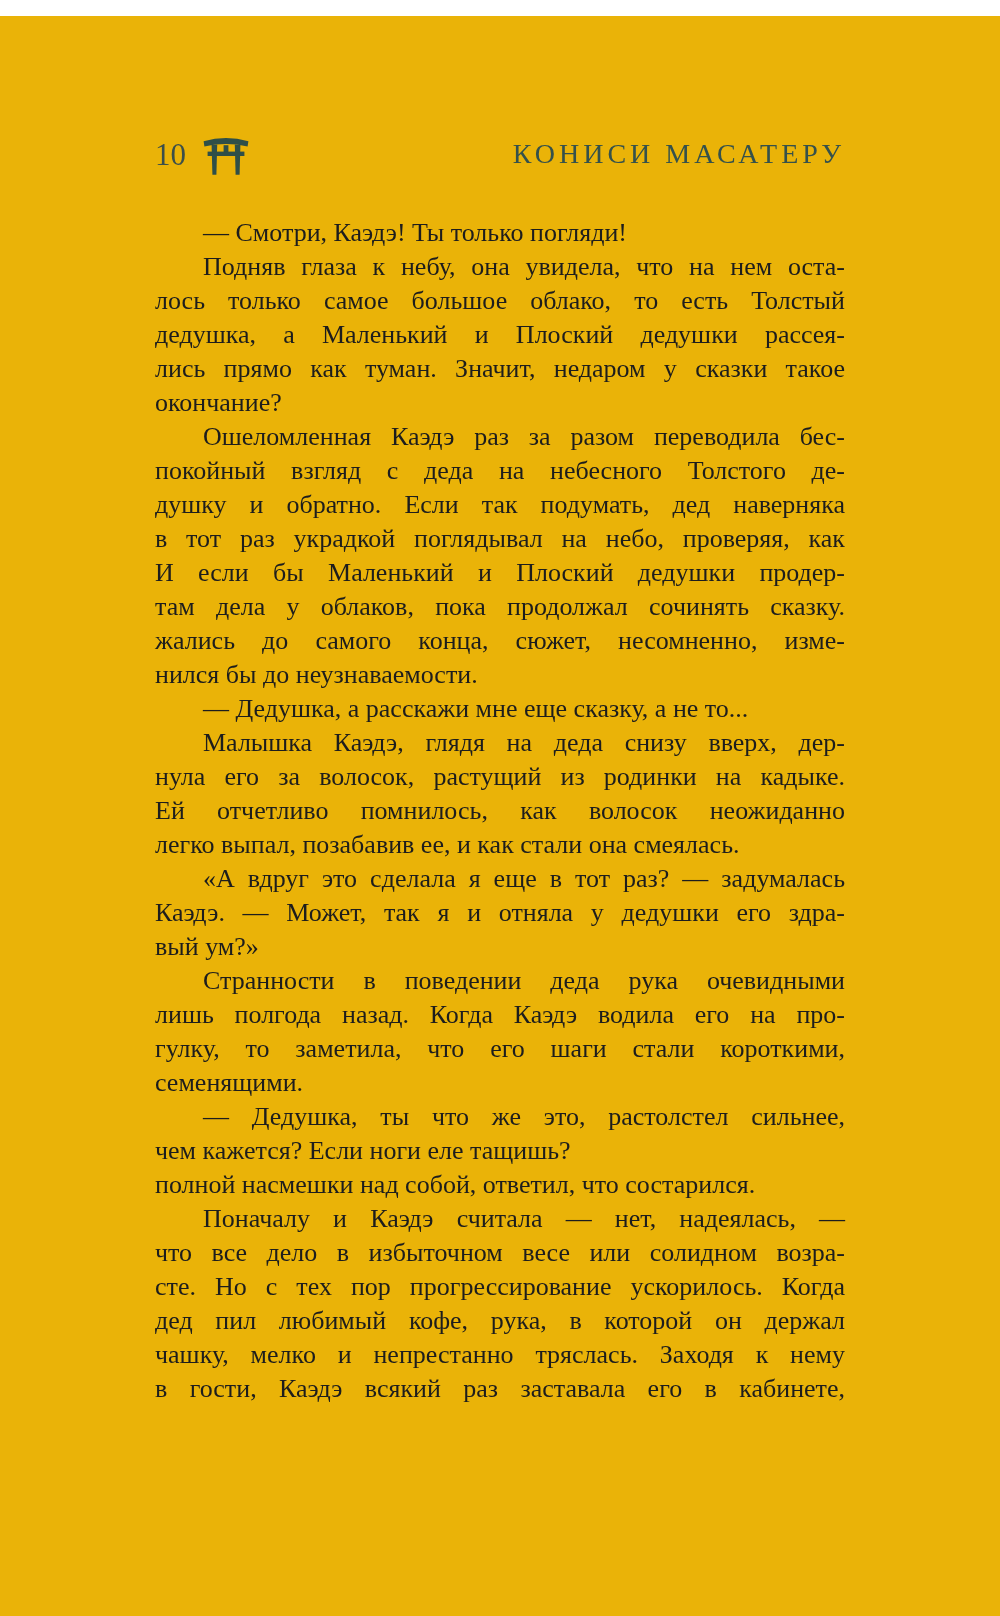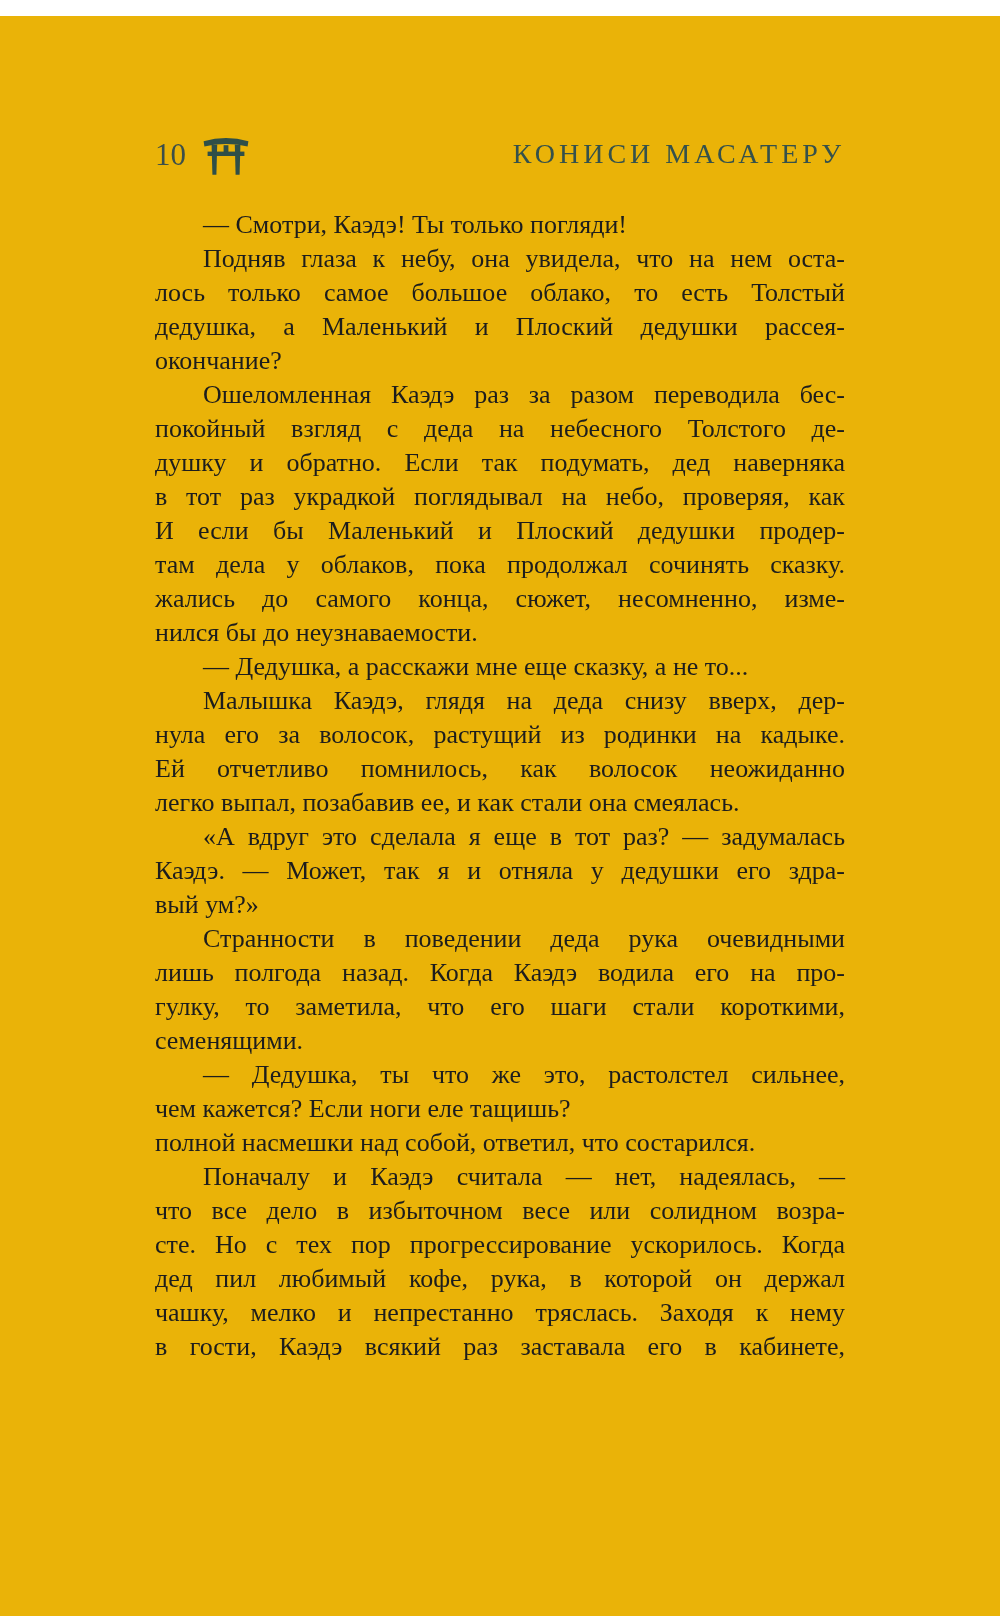--- a/index.html
+++ b/index.html
@@ -42,21 +42,21 @@
     margin-left: auto;
     font-size: 28px;
     font-weight: normal;
     letter-spacing: 4px;
     color: #35514b;
     white-space: nowrap;
   }
   
   .body-text {
     position: absolute;
-    top: 192px;
+    top: 200px;
     left: 155px;
     width: 690px;
     font-size: 26px;
     line-height: 34px;
     color: #1d1d1d;
   }
   .para { margin: 0; }
   .line {
     text-align: justify;
     text-align-last: justify;
@@ -92,20 +92,21 @@
   </header>
 
   <main class="body-text" id="body-text">
       <div class="para">
         <div class="line first last">— Смотри, Каэдэ! Ты только погляди!</div>
       </div>
       <div class="para">
         <div class="line first">Подняв глаза к небу, она увидела, что на нем оста-</div>
         <div class="line">лось только самое большое облако, то есть Толстый</div>
         <div class="line">дедушка, а Маленький и Плоский дедушки рассея-</div>
+        <div class="line">лись прямо как туман. Значит, недаром у сказки такое</div>
         <div class="line last">окончание?</div>
       </div>
       <div class="para">
         <div class="line first">Ошеломленная Каэдэ раз за разом переводила бес-</div>
         <div class="line">покойный взгляд с деда на небесного Толстого де-</div>
         <div class="line">душку и обратно. Если так подумать, дед наверняка</div>
         <div class="line">в тот раз украдкой поглядывал на небо, проверяя, как</div>
         <div class="line">И если бы Маленький и Плоский дедушки продер-</div>
         <div class="line">там дела у облаков, пока продолжал сочинять сказку.</div>
         <div class="line">жались до самого конца, сюжет, несомненно, изме-</div>

